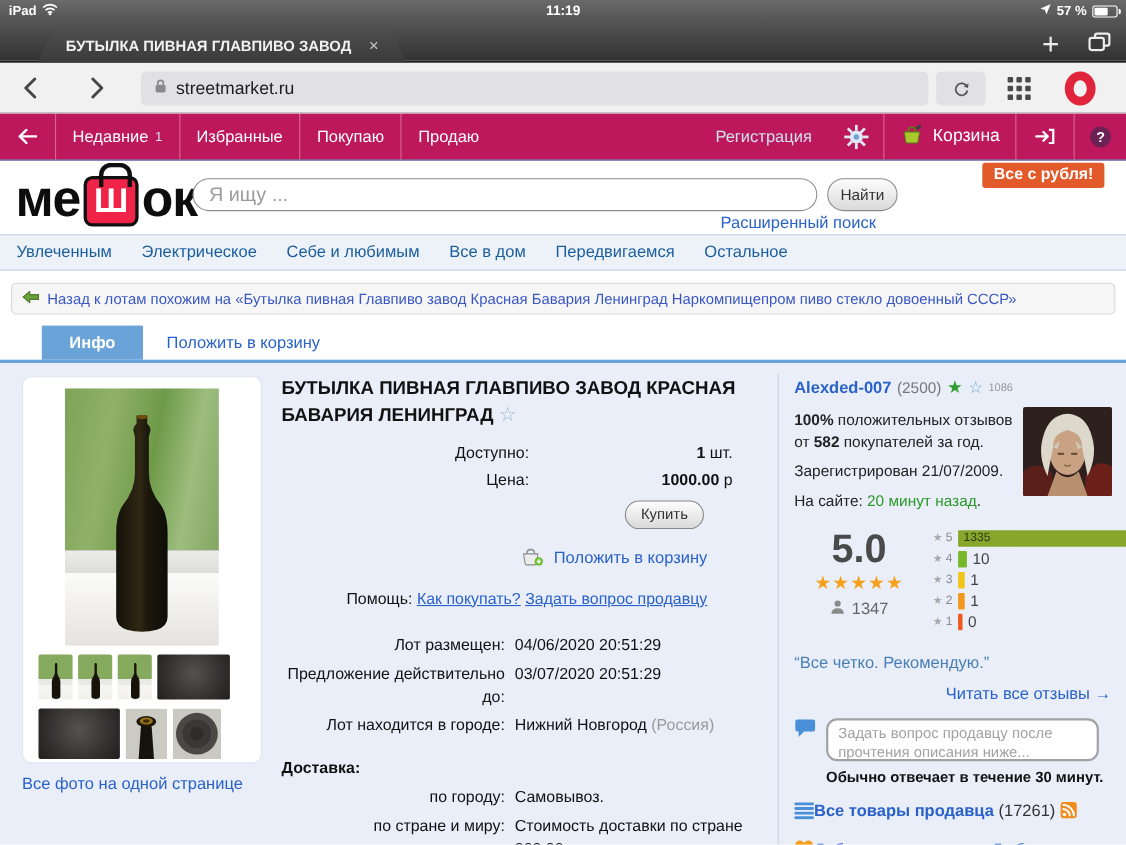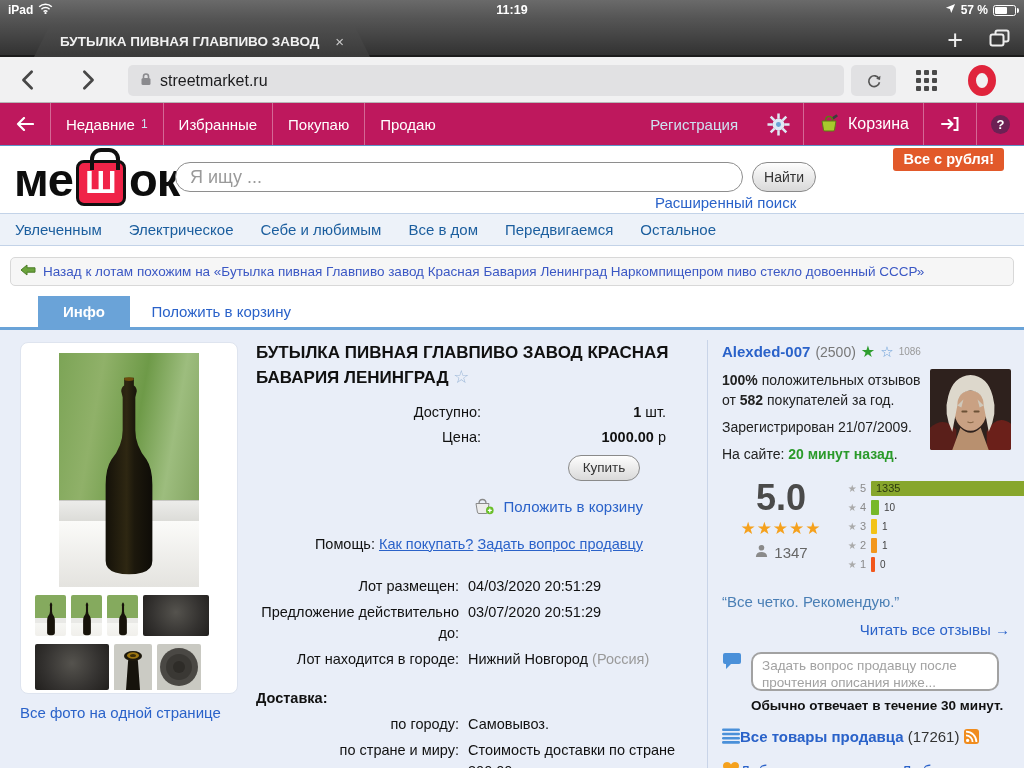--- a/index.html
+++ b/index.html
@@ -118,32 +118,32 @@
   .s-name{color:#2a62c9;font-weight:bold;font-size:15px}
   .s-score{color:#777}
   .s-gstar{color:#2e9e2e;font-size:16px}
   .s-bstar{color:#6a9fd8;font-size:15px}
   .s-badge{color:#999;font-size:10px;vertical-align:6px}
   .s-info{position:relative;margin-top:10px;min-height:86px}
   .s-avatar{position:absolute;right:3px;top:-2px;width:81px;height:81px;border-radius:2px;overflow:hidden}
   .s-lines{width:202px;line-height:1.42}
   .s-line2{margin-top:7px}
   .s-line3{margin-top:7px}
-  .s-online{color:#2a9a2a;font-weight:bold}
+  .s-online{color:#2a9a2a;font-weight:normal}
   .rating-block{display:flex;margin-top:14px}
   .rb-left{width:118px;text-align:center}
   .rb-score{font-size:36px;font-weight:bold;color:#4a4a4a;line-height:1.05}
   .rb-stars{color:#f5a11d;font-size:17px;letter-spacing:1px;margin-top:2px}
   .rb-voters{margin-top:4px;color:#666;font-size:15px;display:flex;align-items:center;justify-content:center;gap:5px}
   .rb-bars{flex:1;padding-top:2px}
   .bar-row{display:flex;align-items:center;height:15px;margin-bottom:4px}
   .bar-lbl{width:26px;text-align:right;color:#8a8a8a;font-size:11px;margin-right:5px;white-space:nowrap}
   .bar-lbl i{font-style:normal;color:#aaa;font-size:10px}
   .bar{height:15px;border-radius:1px}
-  .bar-cnt{font-size:10px;color:#444;margin-left:5px}
+  .bar-cnt{font-size:14px;color:#444;margin-left:5px}
   .bar-cnt-in{position:relative;font-size:11px;color:#2e3a10;margin-left:-160px}
   .b5{width:165px;background:#87a62c}
   .b4{width:8px;background:#76b82a}
   .b3{width:6px;background:#f2c318}
   .b2{width:6px;background:#f2971d}
   .b1{width:4px;background:#f2571d}
   .s-quote{margin-top:17px;color:#4a7fb5;font-size:15px}
   .s-readall{margin-top:11px;text-align:right;color:#2a62c9;font-size:15px;padding-right:4px}
   .q-row{display:flex;gap:9px;margin-top:14px;align-items:flex-start}
   .q-box{width:248px;height:39px;border:2px solid #a2a2a2;border-radius:10px;padding:3px 9px;font-size:13.5px;font-family:"Liberation Sans",sans-serif;color:#555;resize:none;overflow:hidden;line-height:1.3;background:#fff;outline:none}
@@ -404,21 +404,21 @@
 
     <div class="p-help-row">
       <span>Помощь:</span>
       <a>Как покупать?</a>
       <a>Задать вопрос продавцу</a>
     </div>
 
     <div class="detail-grid">
       <div class="d-row">
           <span class="dl">Лот размещен:</span>
-          <span class="dv">04/03/2020 20:51:29</span>
+          <span class="dv">04/06/2020 20:51:29</span>
         </div>
       <div class="d-row">
           <span class="dl">Предложение действительно до:</span>
           <span class="dv">03/07/2020 20:51:29</span>
         </div>
       <div class="d-row">
           <span class="dl">Лот находится в городе:</span>
           <span class="dv"><span>Нижний Новгород</span> <span class="muted">(Россия)</span></span>
         </div>
     </div>

